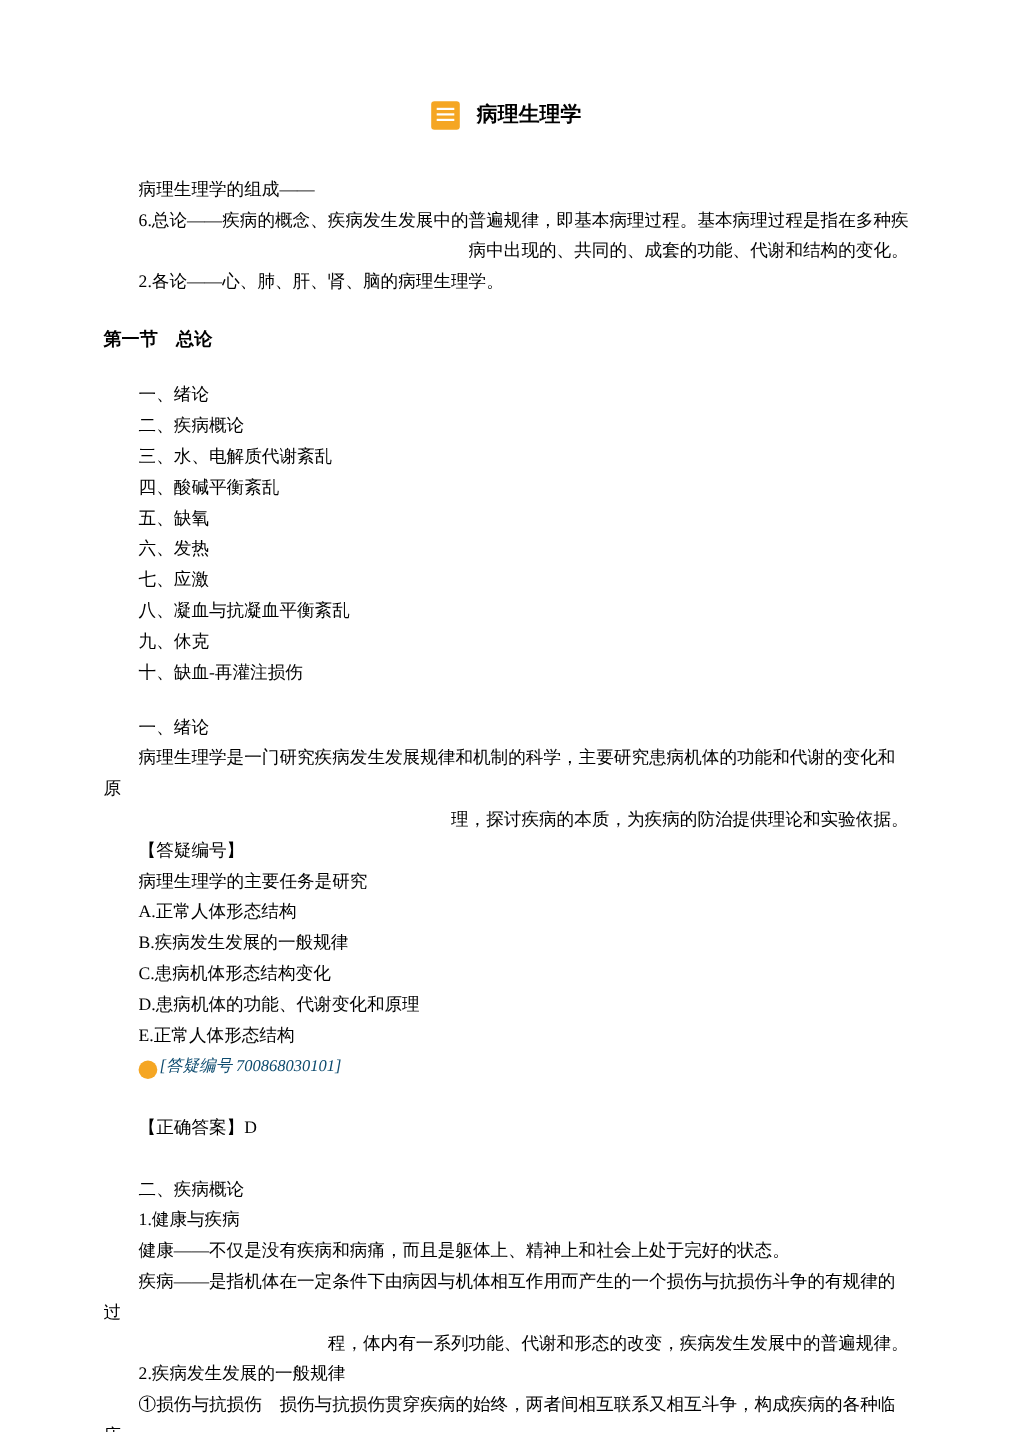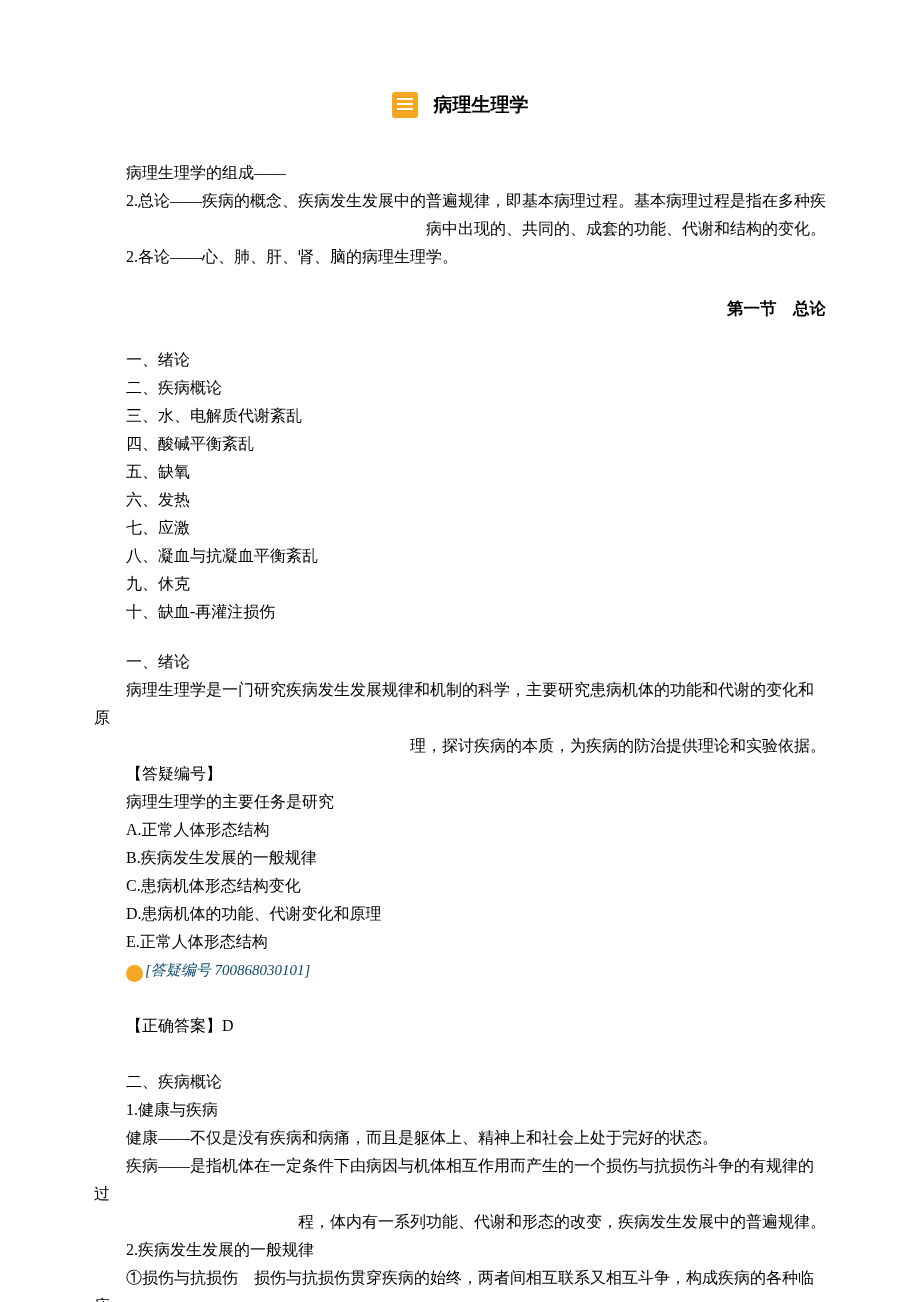--- a/index.html
+++ b/index.html
@@ -48,21 +48,21 @@
     .para {
       text-indent: 2em;
       font-size: 16px;
     }
     .cont {
       font-size: 16px;
       text-indent: 0;
       text-align: right;
     }
     .section-title {
-      text-align: right;
+      text-align: left;
       font-weight: bold;
       font-size: 16.5px;
       margin: 24px 0 22px 0;
     }
     .qmark-icon {
       display: inline-block;
       width: 17px;
       height: 17px;
       border-radius: 50%;
       background: #f5a623;
@@ -81,21 +81,21 @@
   </style>
 </head>
 <body>
 
 <div class="title-row">
   <span class="title-icon"></span>
   <span class="title-text">病理生理学</span>
 </div>
 
 <div class="section-heading">病理生理学的组成——</div>
-<div class="para">2.总论——疾病的概念、疾病发生发展中的普遍规律，即基本病理过程。基本病理过程是指在多种疾</div>
+<div class="para">6.总论——疾病的概念、疾病发生发展中的普遍规律，即基本病理过程。基本病理过程是指在多种疾</div>
 <div class="cont">病中出现的、共同的、成套的功能、代谢和结构的变化。</div>
 <div class="para">2.各论——心、肺、肝、肾、脑的病理生理学。</div>
 
 <div class="section-title">第一节　总论</div>
 
 <div class="para">一、绪论</div>
 <div class="para">二、疾病概论</div>
 <div class="para">三、水、电解质代谢紊乱</div>
 <div class="para">四、酸碱平衡紊乱</div>
 <div class="para">五、缺氧</div>

